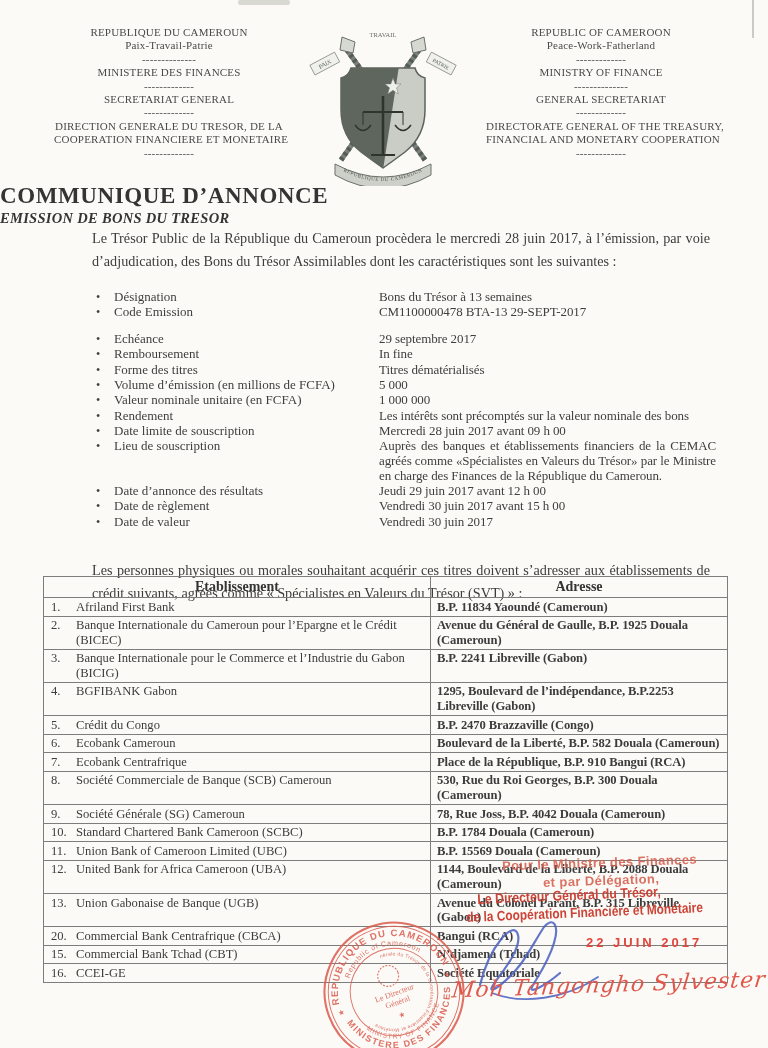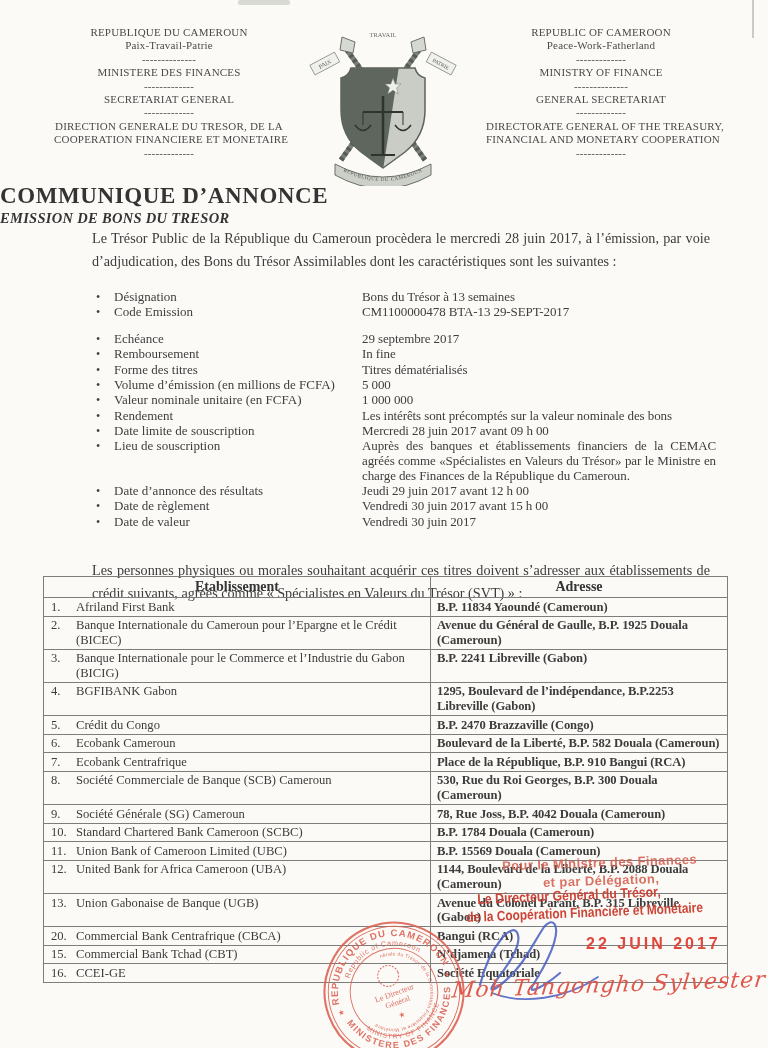--- a/index.html
+++ b/index.html
@@ -22,41 +22,41 @@
   
   .para{left:92px;width:618px;font-size:14.2px;line-height:23px;text-align:justify;color:#3c3c3c;}
   .intro{top:227px;}
   .para2{top:559px;}
   
   .chars{left:96px;top:290px;width:620px;font-size:13px;}
   .crow{display:flex;line-height:14.8px;margin-bottom:.5px;}
   .chars div.crow:nth-of-type(2){margin-bottom:12px;}
   .blt{width:18px;flex:none;font-size:12px;}
   .clabel{width:248px;flex:none;}
-  .cvalue{flex:1;letter-spacing:-.1px;display:block;}
+  .cvalue{flex:1;letter-spacing:-.1px;display:block;margin-left:17px;}
   .chars div.crow:nth-of-type(10) .cvalue{text-align:justify;}
   
   .banks{left:43px;top:576px;width:685px;border-collapse:collapse;table-layout:fixed;font-size:12.6px;color:#3c3c3c;}
   .banks th,.banks td{border:1px solid #7d7d7d;vertical-align:top;}
   .banks{border:1.5px solid #555;}
   .banks th{font-size:14px;font-weight:bold;text-align:center;padding:2px 4px;color:#333;}
   .banks td{padding:1.5px 6px;line-height:14.6px;}
   .banks td.etab{position:relative;padding-left:32px;width:387px;}
   .banks td.addr{letter-spacing:-.1px;font-weight:bold;}
   .num{position:absolute;left:7px;top:1.5px;}
   
   .dnote{color:#cc4437;font-family:"Liberation Sans", sans-serif;font-weight:bold;white-space:nowrap;}
   .d1{left:502px;top:855px;font-size:13px;letter-spacing:.4px;color:#d65f4f;opacity:.88;transform:rotate(-2deg);}
   .d2{left:543px;top:873px;font-size:13px;letter-spacing:.4px;color:#d65f4f;opacity:.88;transform:rotate(-2deg);}
   .d3{left:477px;top:891px;font-size:14px;transform:rotate(-2.4deg) scaleX(.88);transform-origin:left top;}
   .d4{left:466px;top:909px;font-size:14px;transform:rotate(-2.4deg) scaleX(.85);transform-origin:left top;}
   
   .stamp{left:318px;top:916px;width:152px;height:152px;opacity:.88;filter:blur(.2px);}
   .date-stamp{left:586px;top:935px;font-family:"Liberation Sans", sans-serif;font-weight:bold;
-    font-size:16px;letter-spacing:3px;color:#e2453a;white-space:nowrap;}
+    font-size:13px;letter-spacing:3px;color:#e2453a;white-space:nowrap;}
   .signature{left:462px;top:913px;width:160px;height:92px;opacity:.85;}
   .sig-name{left:452px;top:972px;font-size:22px;font-style:italic;font-family:"DejaVu Serif", serif;
     color:#e0584c;letter-spacing:1px;white-space:nowrap;transform:rotate(-2deg) skewX(-8deg);}
   
   .smudge{left:238px;top:0;width:52px;height:5px;background:#b9bdb4;opacity:.55;border-radius:2px;}
   .edge-line{left:752px;top:0;width:1.5px;height:38px;background:#c9cbc5;}
 </style>
 </head>
 <body>
 

